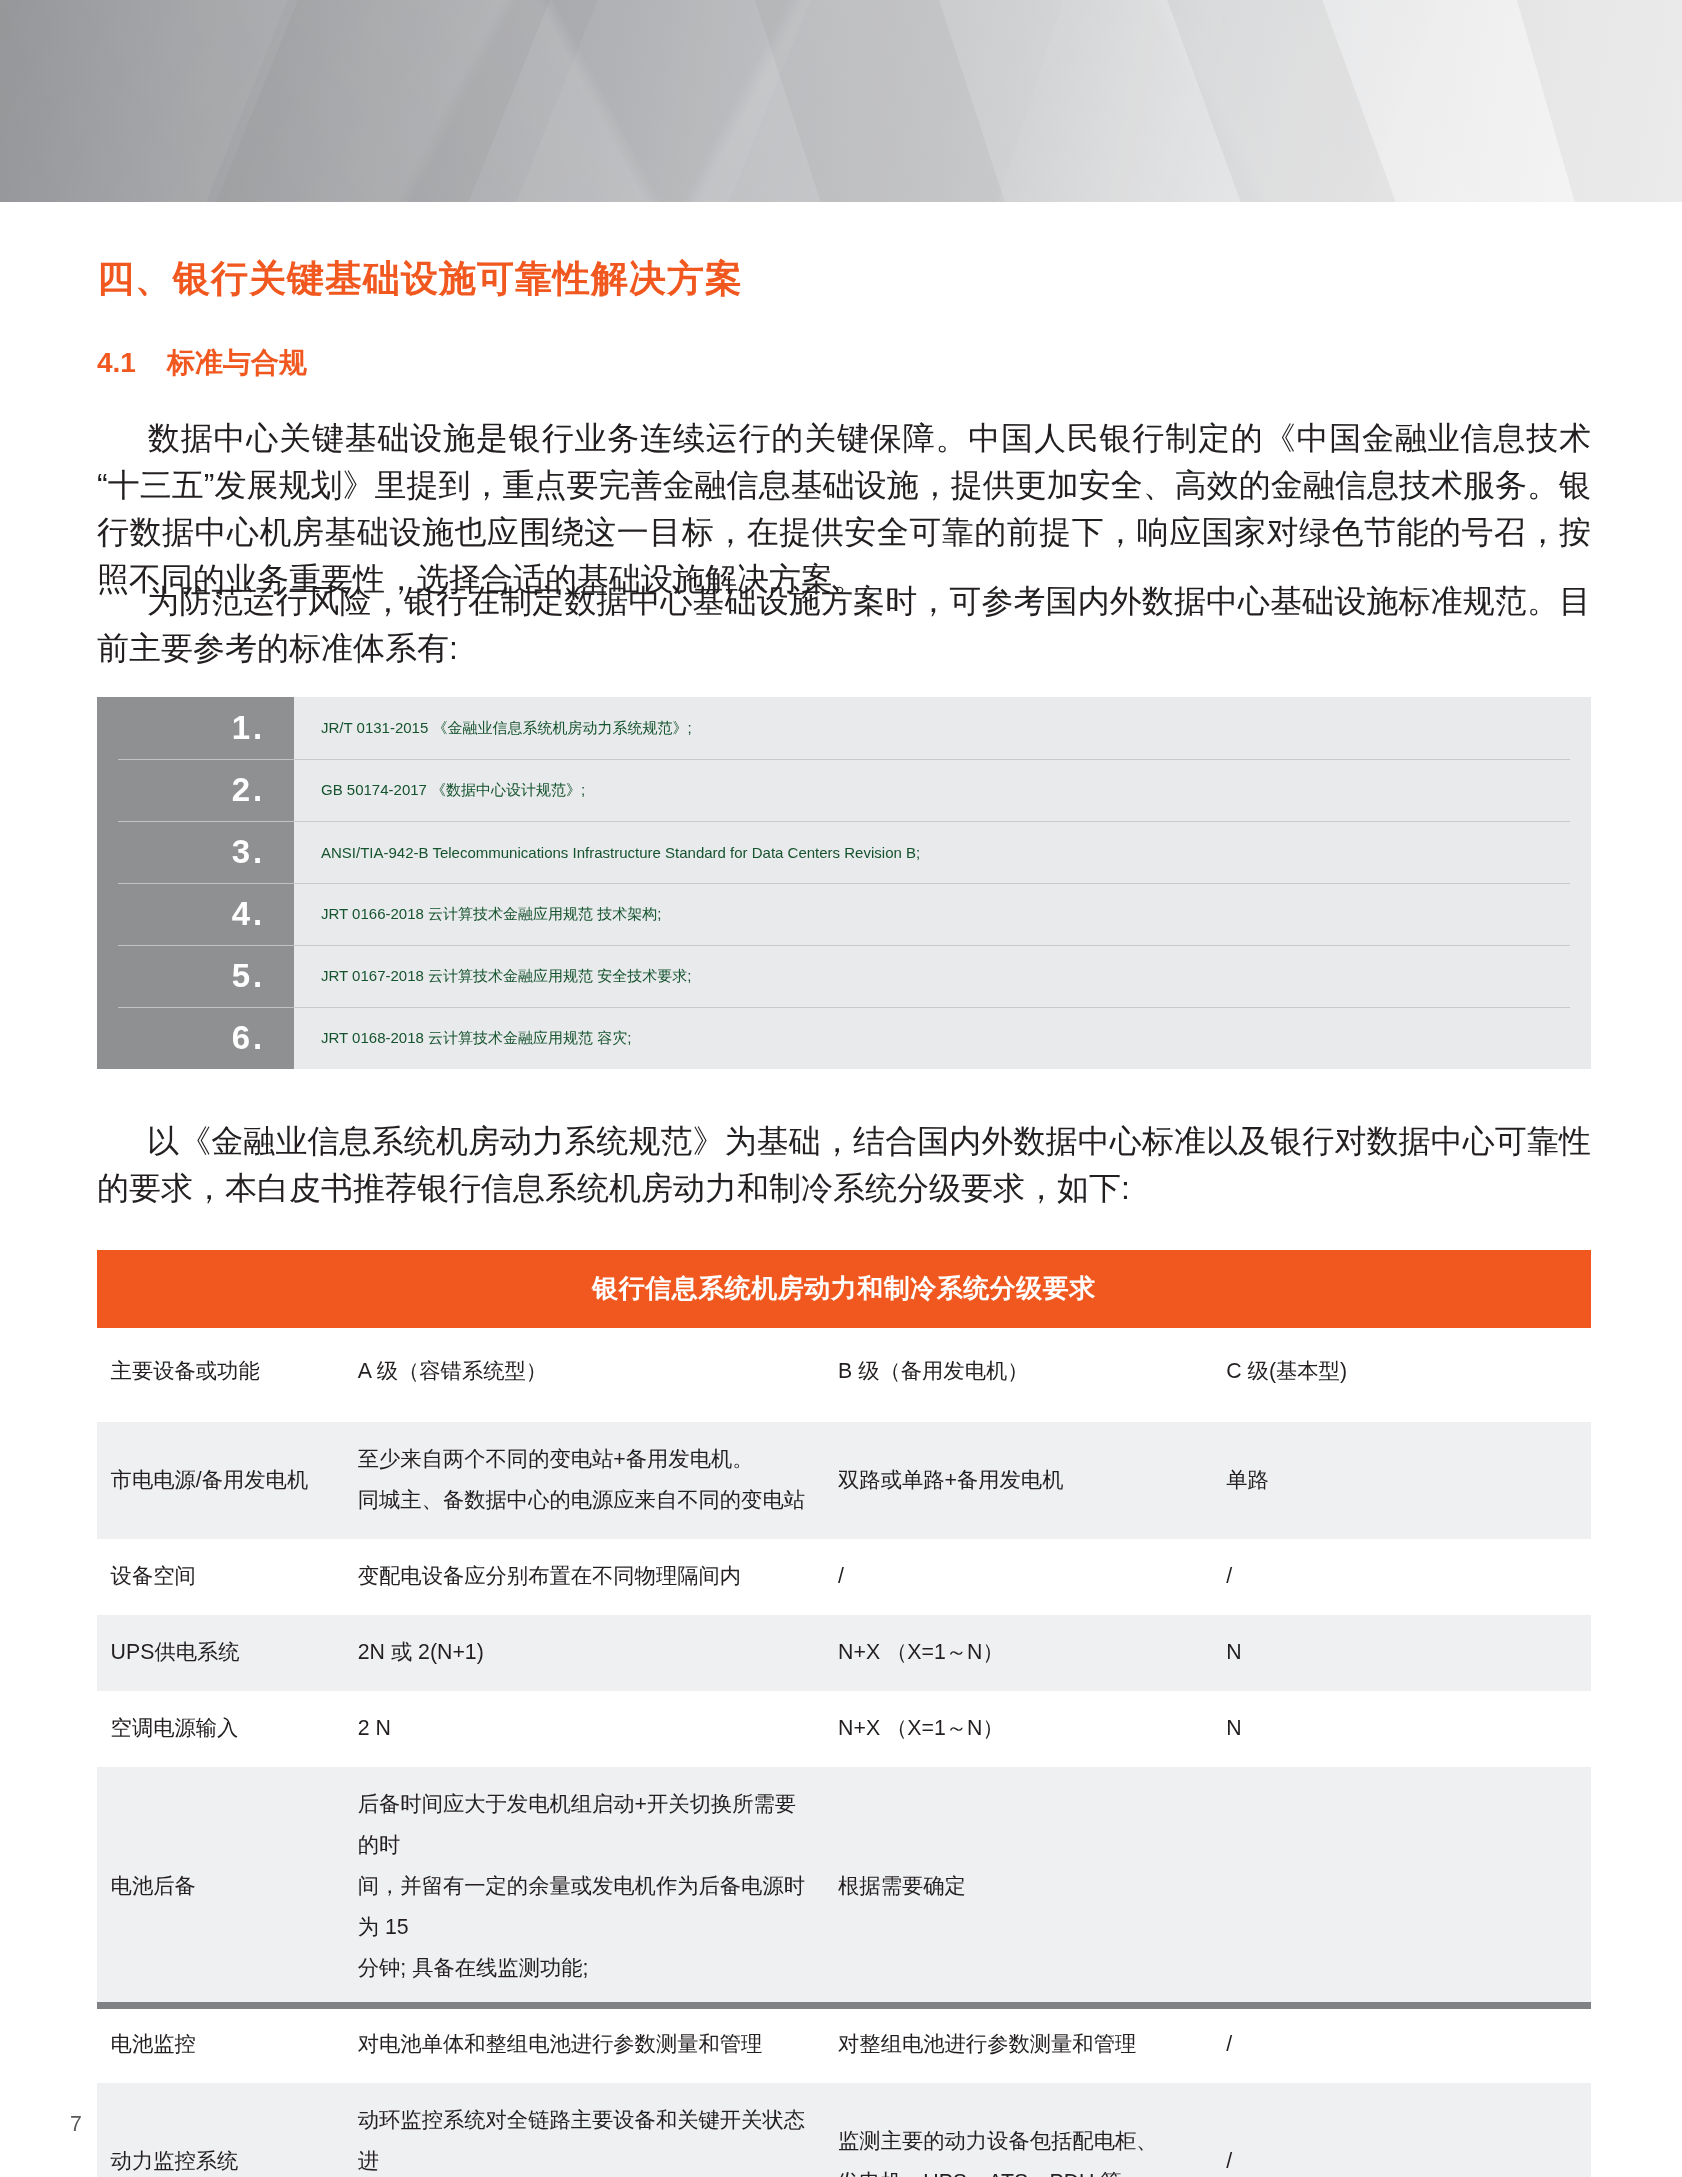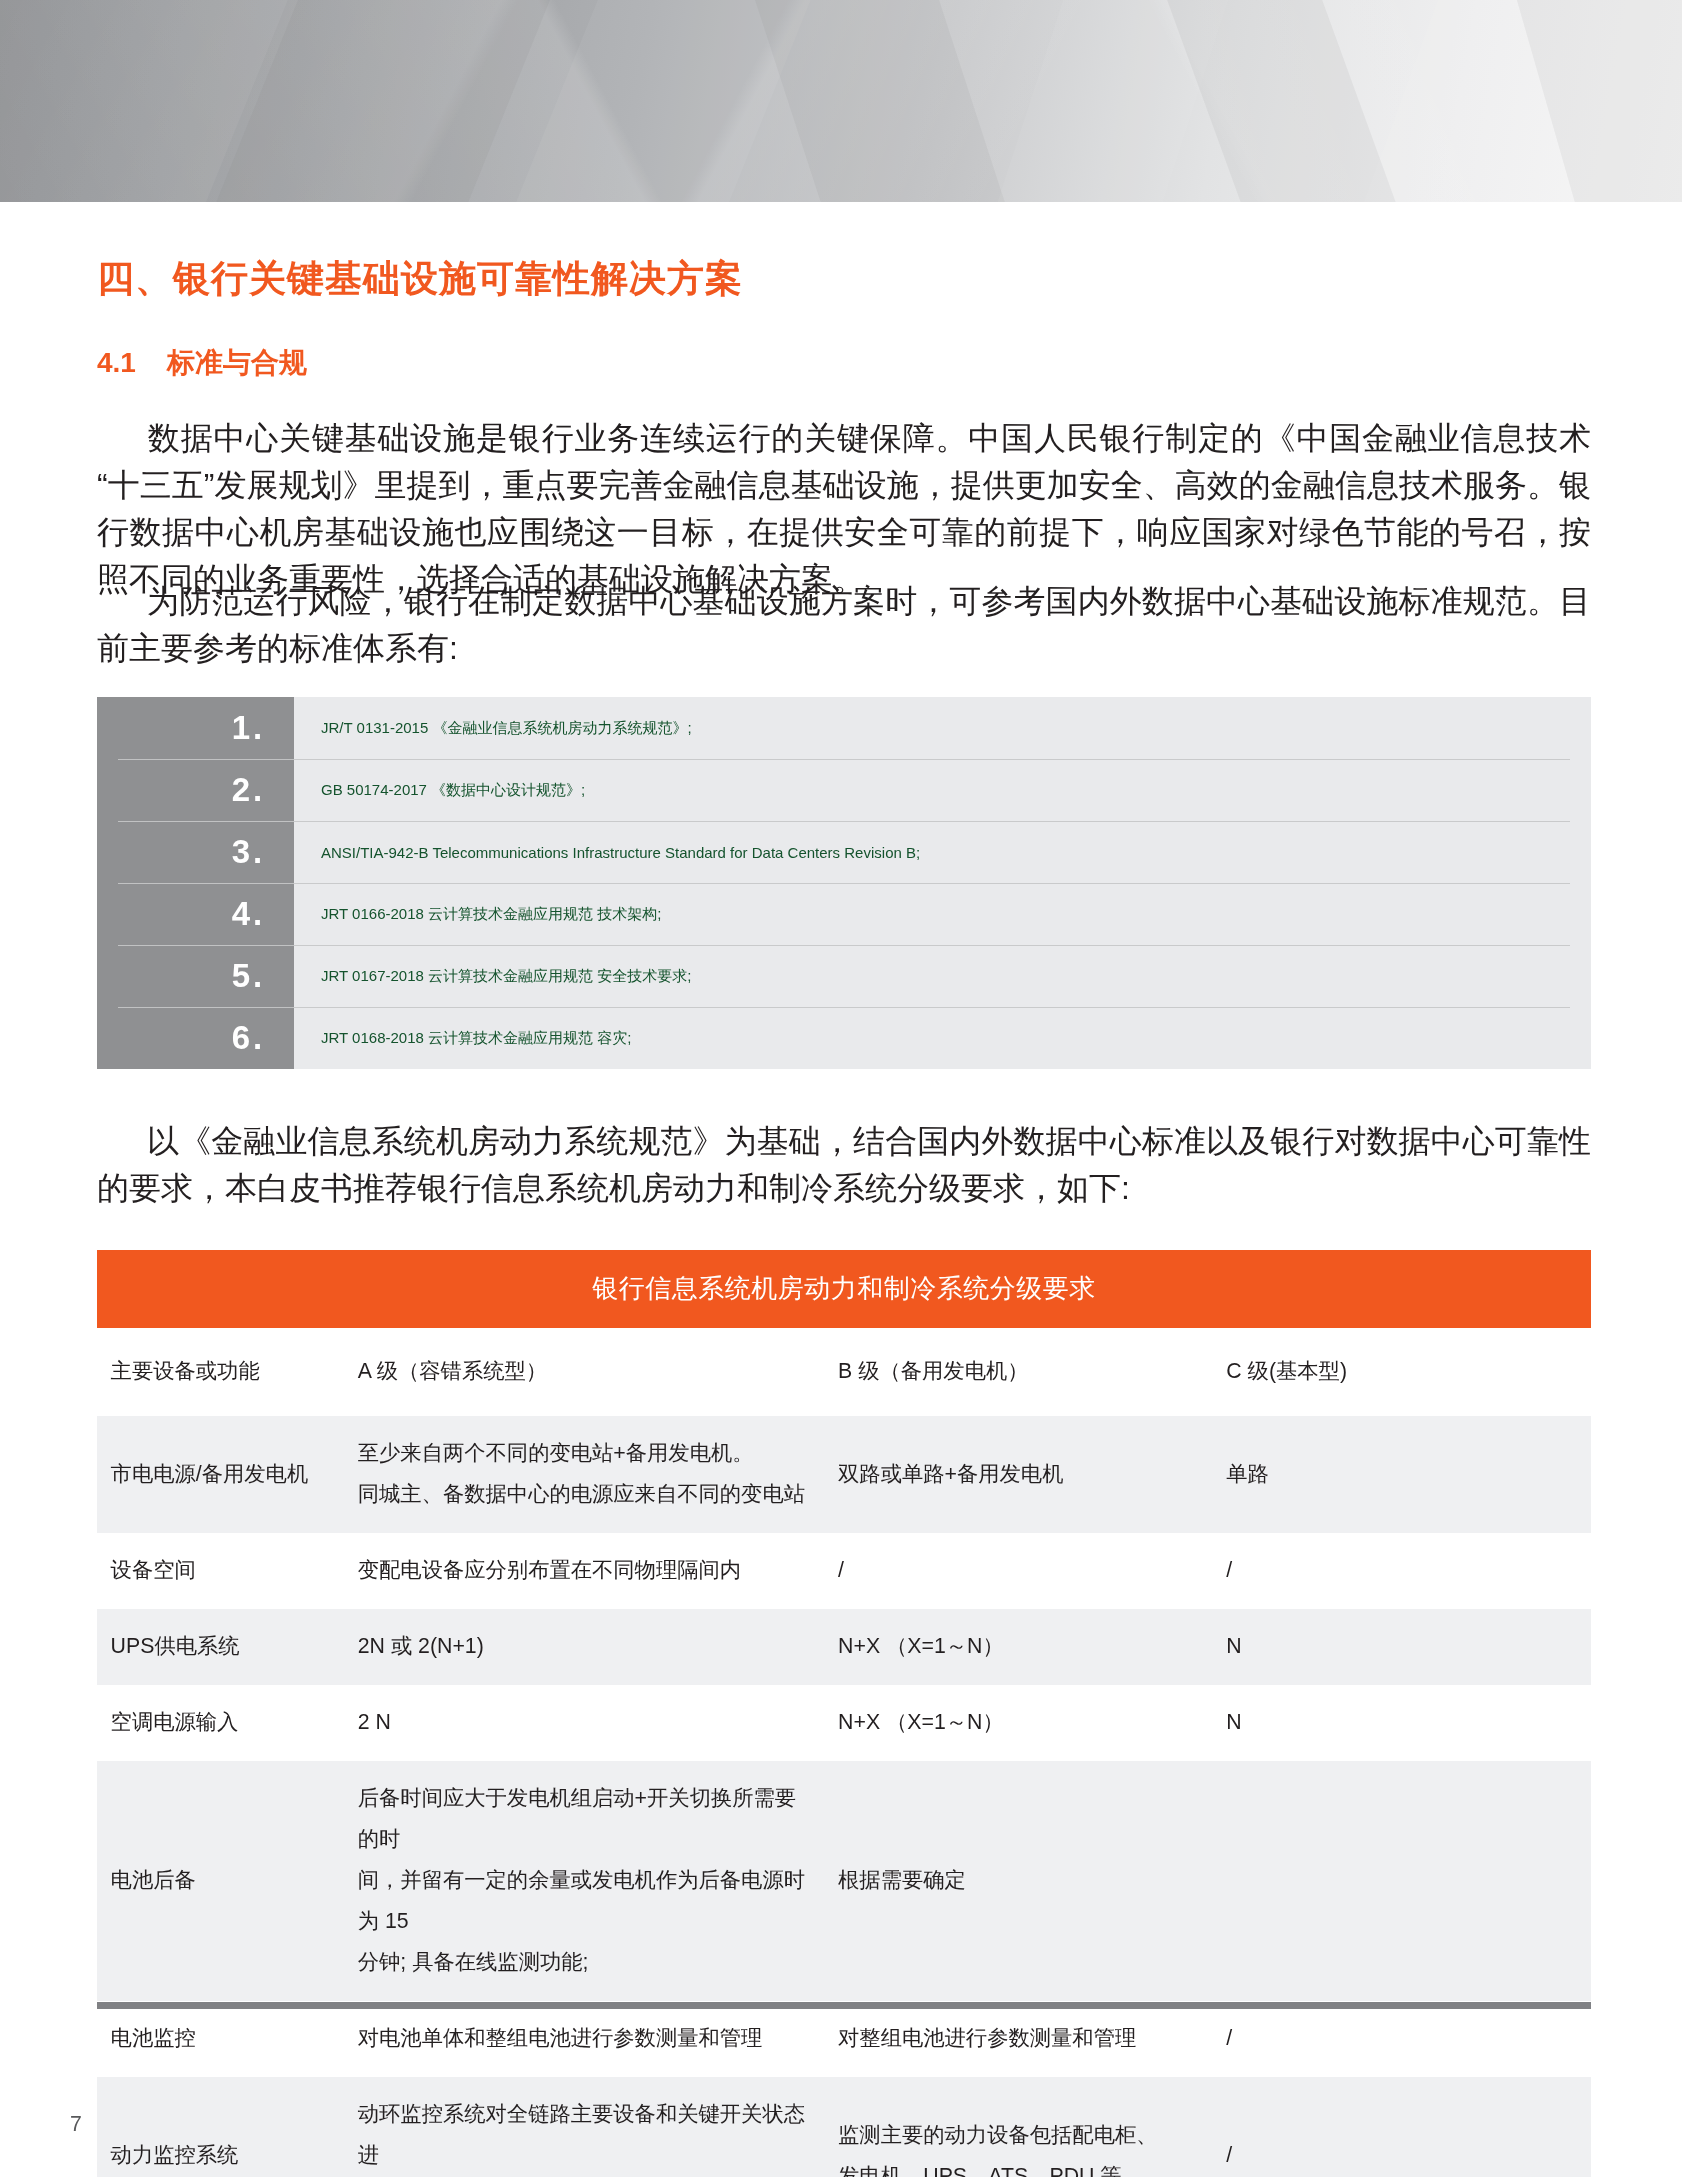--- a/index.html
+++ b/index.html
@@ -147,21 +147,21 @@
   .tbl {
     position: absolute;
     left: 97px;
     top: 1250px;
     width: 1494px;
   }
   .tbl-title {
     background: #f1581f;
     color: #ffffff;
     font-size: 26px;
-    font-weight: normal;
+    font-weight: bold;
     text-align: center;
     padding: 21.3px 0 21.3px 0;
     letter-spacing: 0.5px;
   }
   .tbl-grid {
     width: 100%;
     border-collapse: collapse;
     table-layout: fixed;
   }
   .tbl-grid td, .tbl-grid th {
@@ -170,21 +170,21 @@
     text-align: left;
     vertical-align: middle;
     font-weight: normal;
     padding: 17.5px 13.6px 17.5px 13.6px;
     line-height: 41px;
   }
   .col-a { width: 247px; padding-left: 13.6px !important; }
   .col-b { width: 480px; }
   .col-c { width: 388px; }
   .col-d { width: 378px; }
-  .tbl-grid tr.head td { padding-top: 23px; padding-bottom: 24px; }
+  .tbl-grid tr.head td { padding-top: 23px; padding-bottom: 30px; }
   .tbl-grid tr.alt { background: #eff0f2; }
   .cellline { display: block; }
 
   
   .foot-rule {
     position: absolute;
     left: 97px;
     top: 2002px;
     width: 1494px;
     height: 6.8px;

